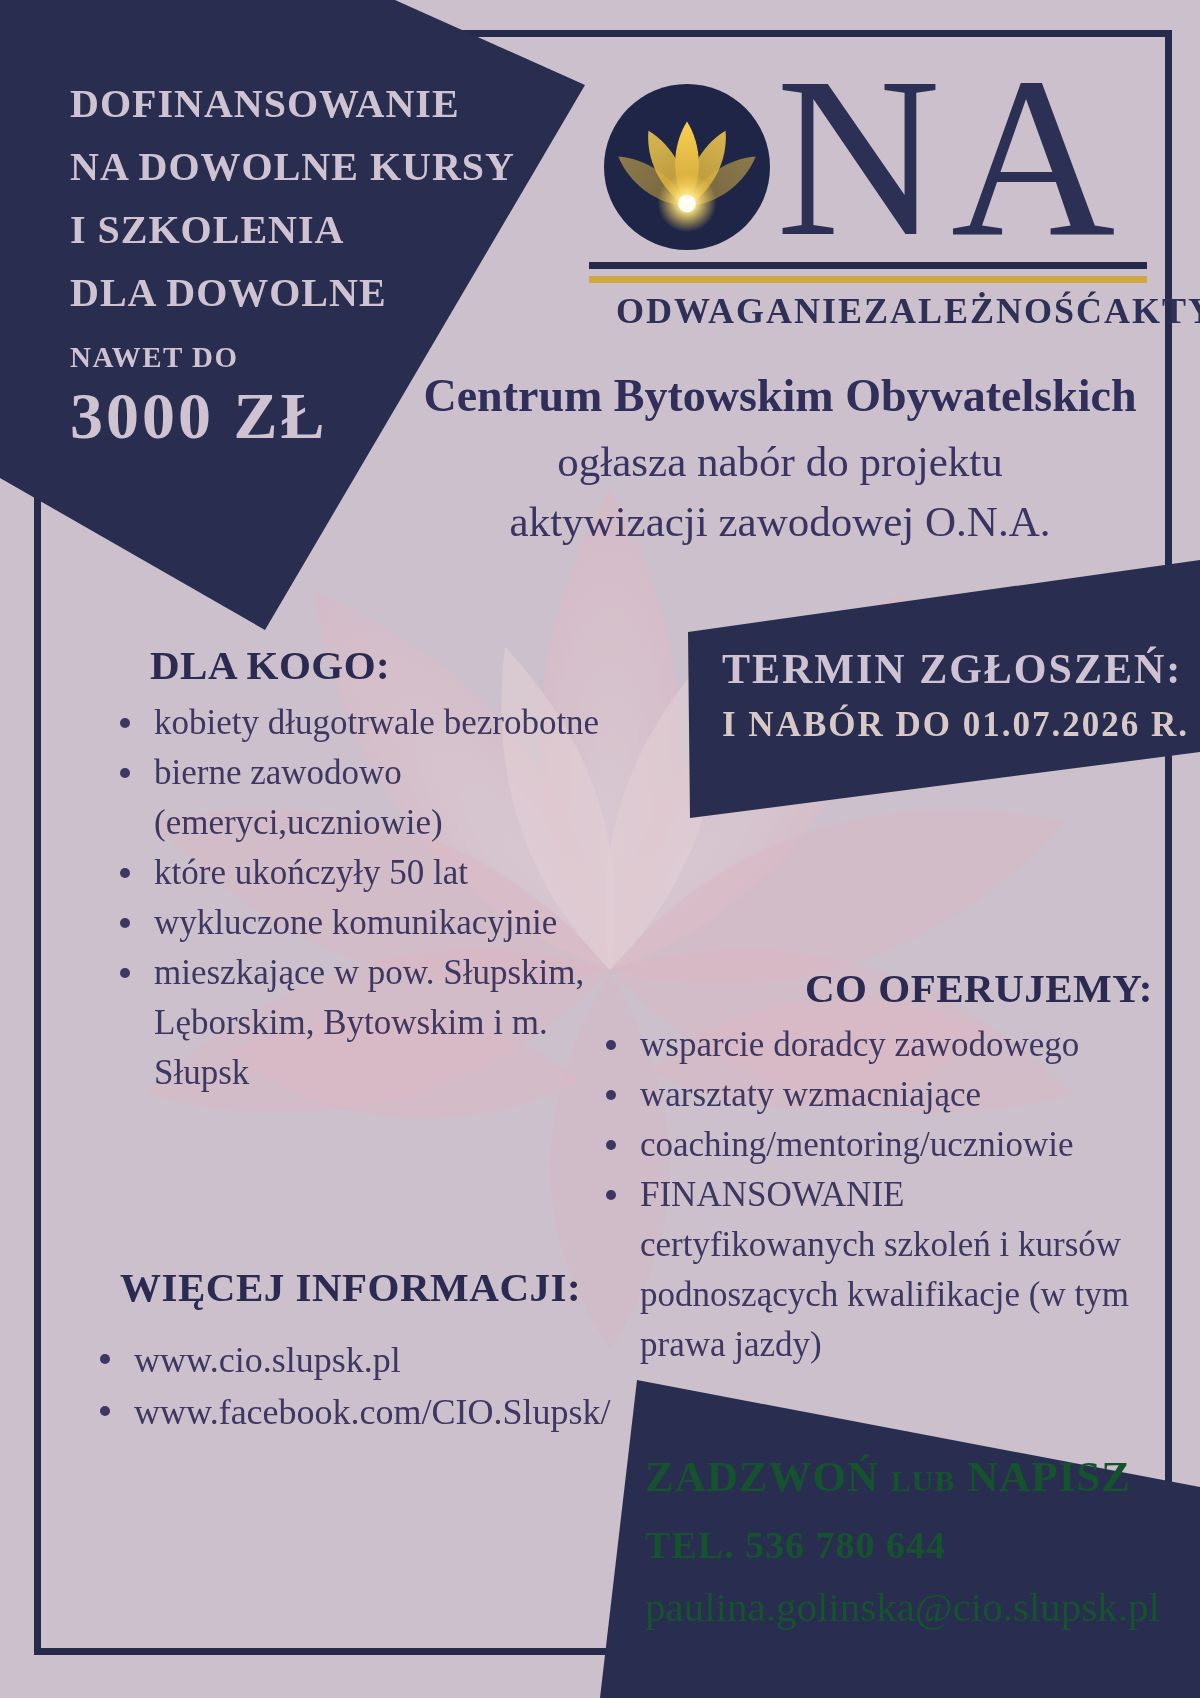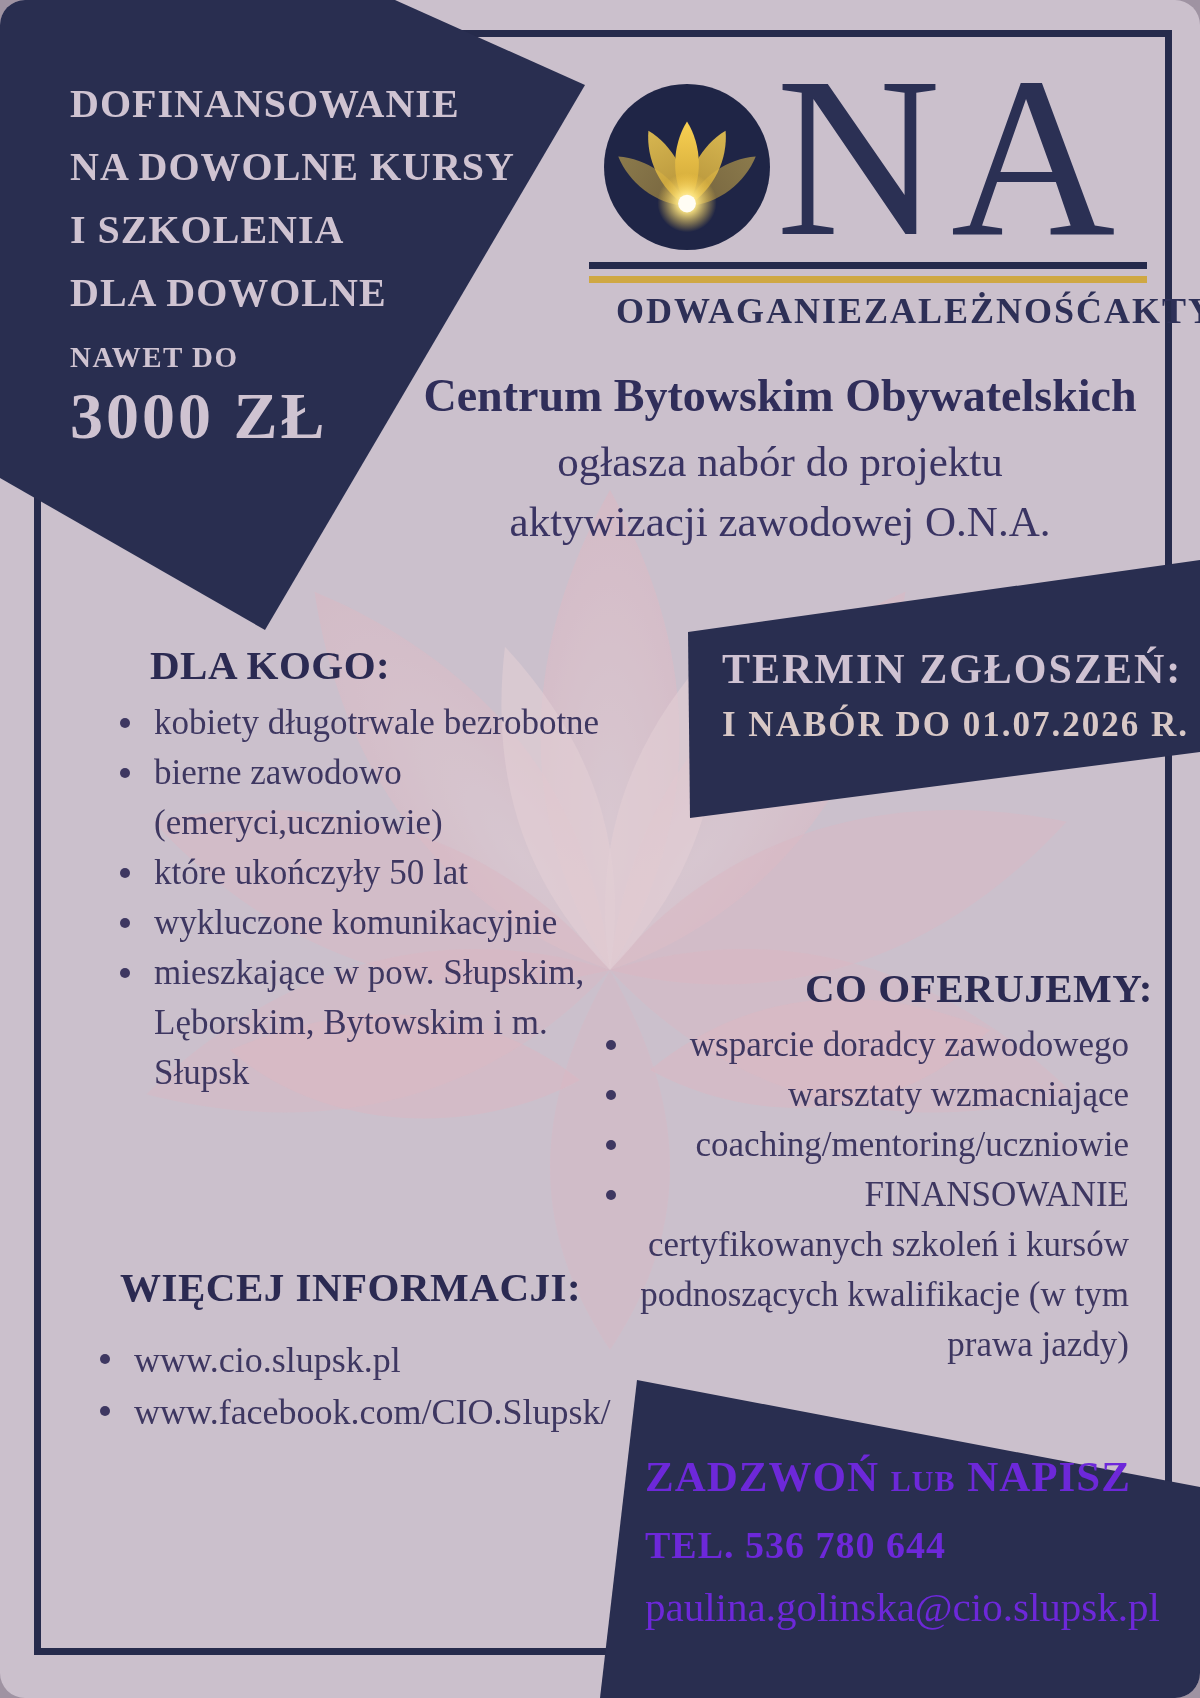--- a/index.html
+++ b/index.html
@@ -1,20 +1,19 @@
 <!DOCTYPE html>
 <html lang="pl"><head>
 <meta charset="utf-8">
 <style>
   html,body{margin:0;padding:0;background:#9f93a2;}
   .poster{
     position:relative;width:1200px;height:1698px;margin:0 auto;
     background:#cbc0cc;overflow:hidden;
     font-family:"Liberation Serif","DejaVu Serif",serif;
-    border-radius:25px;
   }
   
   .watermark{position:absolute;left:110px;top:430px;width:1000px;height:960px;z-index:0;opacity:.55;}
   
   .frame{
     position:absolute;left:34px;top:30px;width:1138px;height:1625px;
     box-sizing:border-box;border:7px solid #262b4c;z-index:1;
   }
   
   .shape{position:absolute;inset:0;z-index:2;background:#292e50;}
@@ -56,28 +55,28 @@
   .h-oferta{left:805px;top:964px;}
   .h-wiecej{left:120px;top:1263px;}
   
   .blist{list-style:none;margin:0;padding:0;color:#3e3761;font-size:35px;line-height:50px;}
   .blist li{position:relative;padding-left:36px;}
   .blist .dot{
     position:absolute;left:2px;top:20px;width:10px;height:10px;border-radius:50%;
     background:#3e3761;
   }
   .list-dlakogo{left:118px;top:698px;width:525px;}
-  .list-oferta{left:604px;top:1020px;width:525px;text-align:right;}
+  .list-oferta{left:604px;top:1020px;width:525px;}
   .list-wiecej{left:98px;top:1334px;width:560px;font-size:36px;line-height:52px;}
   
   .termin{left:722px;top:645px;width:440px;white-space:nowrap;}
   .termin .t1{font-size:42px;font-weight:bold;letter-spacing:2px;color:#cfc2d2;}
   .termin .t2{font-size:35px;font-weight:bold;letter-spacing:2px;color:#d8c8c6;margin-top:12px;}
   
-  .kontakt{left:645px;top:1452px;color:#6d28d9;white-space:nowrap;}
+  .kontakt{left:645px;top:1452px;color:#14532d;white-space:nowrap;}
   .kontakt .c1{font-size:43px;font-weight:bold;letter-spacing:1px;}
   .kontakt .c1 .lub{font-size:30px;letter-spacing:1px;}
   .kontakt .c2{font-size:38px;font-weight:bold;letter-spacing:1px;margin-top:22px;}
   .kontakt .c3{font-size:41px;margin-top:16px;}
 </style>
 </head>
 <body>
 
 <div class="poster">
 

